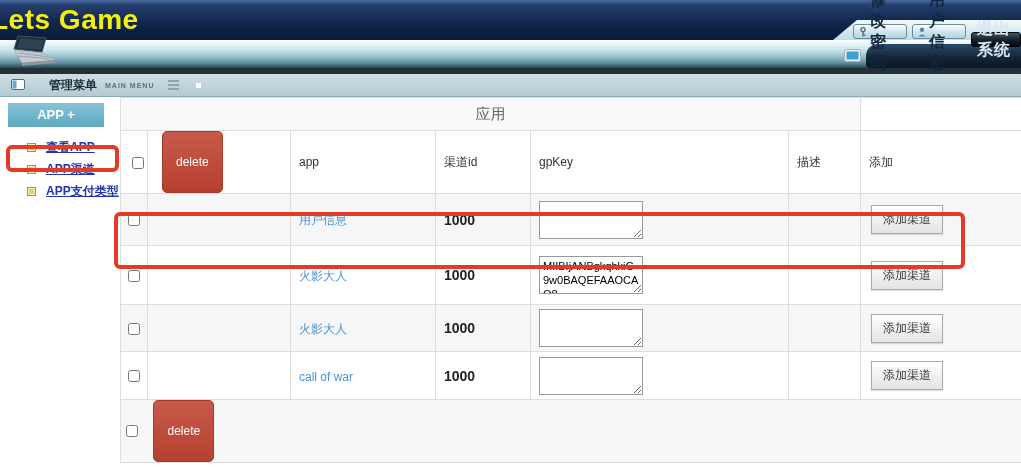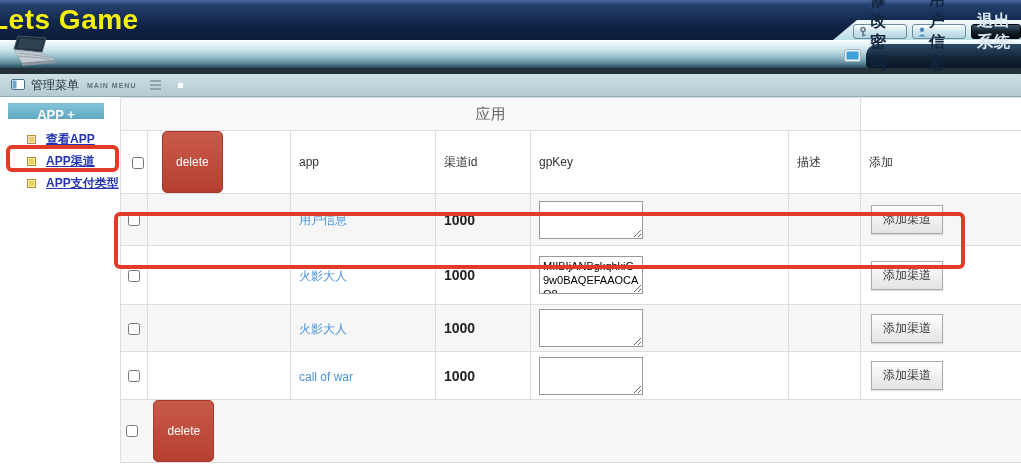--- a/index.html
+++ b/index.html
@@ -13,46 +13,46 @@
     color: #f4ef0c; letter-spacing: .5px; white-space: nowrap; }
 
   
   .swoosh { position: absolute; left: 833px; top: 20px; width: 188px; height: 20px;
     background: linear-gradient(#f2fafc, #bcdde6); clip-path: polygon(24px 0, 100% 0, 100% 100%, 0 100%); }
   .top-buttons { position: absolute; left: 853px; top: 24px; display: flex; gap: 5px; }
   .tbtn { display: inline-flex; align-items: center; gap: 3px; height: 15px; padding: 0 5px;
     font-size: 16px; font-weight: bold; color: #12263f; cursor: pointer;
     background: linear-gradient(#ffffff, #d2e8ef 45%, #b3d4e0); border: 1px solid #6c8c9c; border-radius: 3px; }
   .tbtn.dark { background: linear-gradient(#3b5369, #16232f 50%, #05080c); color: #d9e6f2;
-    border-color: #020508; letter-spacing: 1px; }
+    border-color: #020508; letter-spacing: 1px; margin-top: 8px; }
   .tbtn svg { flex: 0 0 auto; }
 
   
   .band { position: absolute; left: 0; top: 40px; width: 100%; height: 28px; border-top: 1px solid #fdffff;
     background: linear-gradient(#f4fbfc 0%, #cfe8ee 30%, #9ec7d2 55%, #638fa0 80%, #35606f 93%, #264b59 100%); }
   .laptop { position: absolute; left: 11px; top: 35px; }
   .dark-strip { position: absolute; left: 0; top: 68px; width: 100%; height: 6px; background: #242f37; }
   .darkbar { position: absolute; left: 866px; top: 44px; width: 155px; height: 24px;
     background: linear-gradient(#2c4a66, #122436 60%, #0a1726); border-radius: 12px 0 0 4px; }
   .monitor { position: absolute; left: 844px; top: 49px; }
 
   
   .menubar { position: absolute; left: 0; top: 74px; width: 100%; height: 23px;
     background: linear-gradient(#cfdfe3, #b2cbd1); border-bottom: 1px solid #8fabb3;
     display: flex; align-items: center; }
   .menubar .win-icon { margin-left: 11px; }
-  .m-title { font-size: 12px; font-weight: normal; color: #1d2e36; margin-left: 6px; }
+  .m-title { font-size: 12px; font-weight: bold; color: #1d2e36; margin-left: 24px; }
   .m-sub { font-size: 7px; font-weight: bold; color: #5d747c; margin-left: 8px; letter-spacing: 1px; text-transform: uppercase; }
   .hamburger { margin-left: 14px; display: flex; flex-direction: column; gap: 2px; cursor: pointer; }
   .hamburger i { display: block; width: 11px; height: 2px; background: #8da6ae; }
   .m-square { width: 5px; height: 5px; background: #fff; margin-left: 17px; }
 
   
   .sidebar { position: absolute; left: 0; top: 97px; width: 120px; }
-  .side-head { margin: 6px 16px 9px 8px; height: 16px; line-height: 24px; text-align: center;
+  .side-head { margin: 6px 16px 9px 8px; height: 24px; line-height: 24px; text-align: center;
     background: linear-gradient(#85c4d8, #5ea8c0); color: #fff; font-weight: bold; font-size: 13px; cursor: pointer; }
   .side-item { height: 22px; display: flex; align-items: center; padding-left: 27px; gap: 10px; cursor: pointer; }
   .bullet { width: 9px; height: 9px; background: #edd05a; border: 1px solid #b2902c;
     box-shadow: inset 0 0 0 1px #f8eeb0; flex: 0 0 auto; }
   .side-link { font-size: 12px; font-weight: bold; color: #2434ad; text-decoration: underline; }
 
   
   table.main { position: absolute; left: 120px; top: 97px; width: 901px;
     border-collapse: collapse; table-layout: fixed; }
   table.main td { border: 1px solid #ddd; vertical-align: middle; overflow: hidden; }

